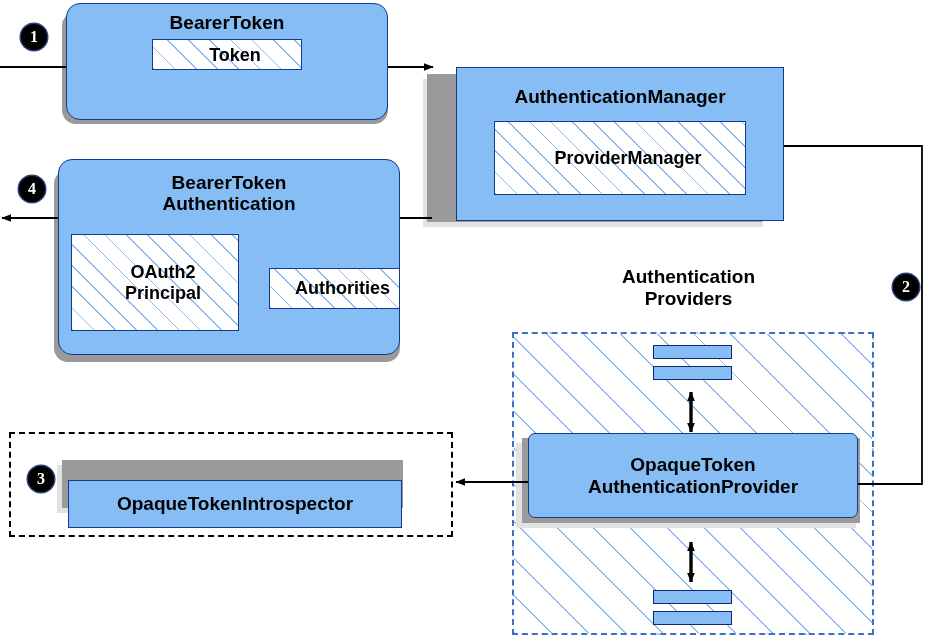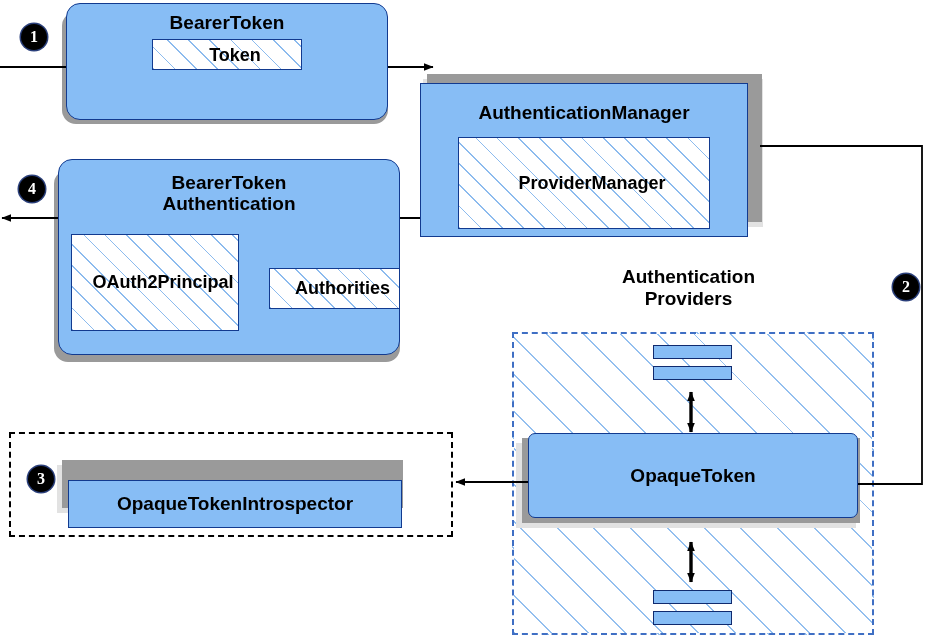--- a/index.html
+++ b/index.html
@@ -149,20 +149,21 @@
   <div class="bar" style="left:653px;top:366px;width:79px;height:14px;"></div>
 
   <div class="bar" style="left:653px;top:590px;width:79px;height:14px;"></div>
   <div class="bar" style="left:653px;top:611px;width:79px;height:14px;"></div>
 
   <div class="shadow2" style="left:516px;top:443px;width:340px;height:85px;"></div>
   <div class="shadow" style="left:522px;top:438px;width:338px;height:85px;"></div>
   <div class="node" style="left:528px;top:433px;width:330px;height:85px;z-index:30;justify-content:center;border-radius:7px;">
     <div class="t-big">
       <span>OpaqueToken</span><br>
+      <span>AuthenticationProvider</span>
     </div>
   </div>
 
   <div class="dashbox black" style="left:9px;top:432px;width:444px;height:105px;"></div>
   <div class="shadow2" style="left:57px;top:465px;width:343px;height:48px;"></div>
   <div class="shadow" style="left:62px;top:460px;width:341px;height:48px;"></div>
   <div class="node" style="left:68px;top:455px;width:334px;height:48px;z-index:30;justify-content:center;margin-top:25px;">
     <div class="t-big">OpaqueTokenIntrospector</div>
   </div>
 
@@ -171,36 +172,36 @@
     <div class="t-big" style="margin-bottom:4px;">
       <span>BearerToken</span><br>
     </div>
     <div class="hatch t-mid" style="width:150px;height:31px;margin-top:2px;">
       <span>Token</span>
     </div>
   </div>
 
   <div class="shadow2" style="left:423px;top:79px;width:340px;height:148px;"></div>
   <div class="shadow" style="left:427px;top:74px;width:335px;height:148px;"></div>
-  <div class="node" style="left:420px;top:67px;width:328px;height:154px;z-index:30;padding-top:18px;margin-top:16px;">
+  <div class="node" style="left:456px;top:67px;width:328px;height:154px;z-index:30;padding-top:18px;">
     <div class="t-big">AuthenticationManager</div>
-    <div class="hatch t-mid" style="width:252px;height:92px;margin-top:14px;">
+    <div class="hatch t-mid" style="width:252px;height:74px;margin-top:14px;">
       <span>ProviderManager</span>
     </div>
   </div>
 
   <div class="shadow rounded" style="left:54px;top:170px;width:346px;height:192px;"></div>
   <div class="node rounded" style="left:58px;top:159px;width:342px;height:196px;z-index:30;padding-top:12px;">
     <div class="t-big">
       <span>BearerToken</span><br>
       <span>Authentication</span>
     </div>
   </div>
 
-  <div class="hatch t-mid" style="position:absolute;left:71px;top:234px;width:168px;height:97px;z-index:31;flex-direction:row;">
+  <div class="hatch t-mid" style="position:absolute;left:71px;top:234px;width:168px;height:97px;z-index:31;flex-direction:column;">
     <span>OAuth2</span>
     <span>Principal</span>
   </div>
   <div class="hatch t-mid" style="position:absolute;left:269px;top:268px;width:131px;height:41px;z-index:31;align-items:center;">
     <span>Authorities</span>
   </div>
 
   <div class="step" style="left:21px;top:24px;">
     <span>1</span>
   </div>

